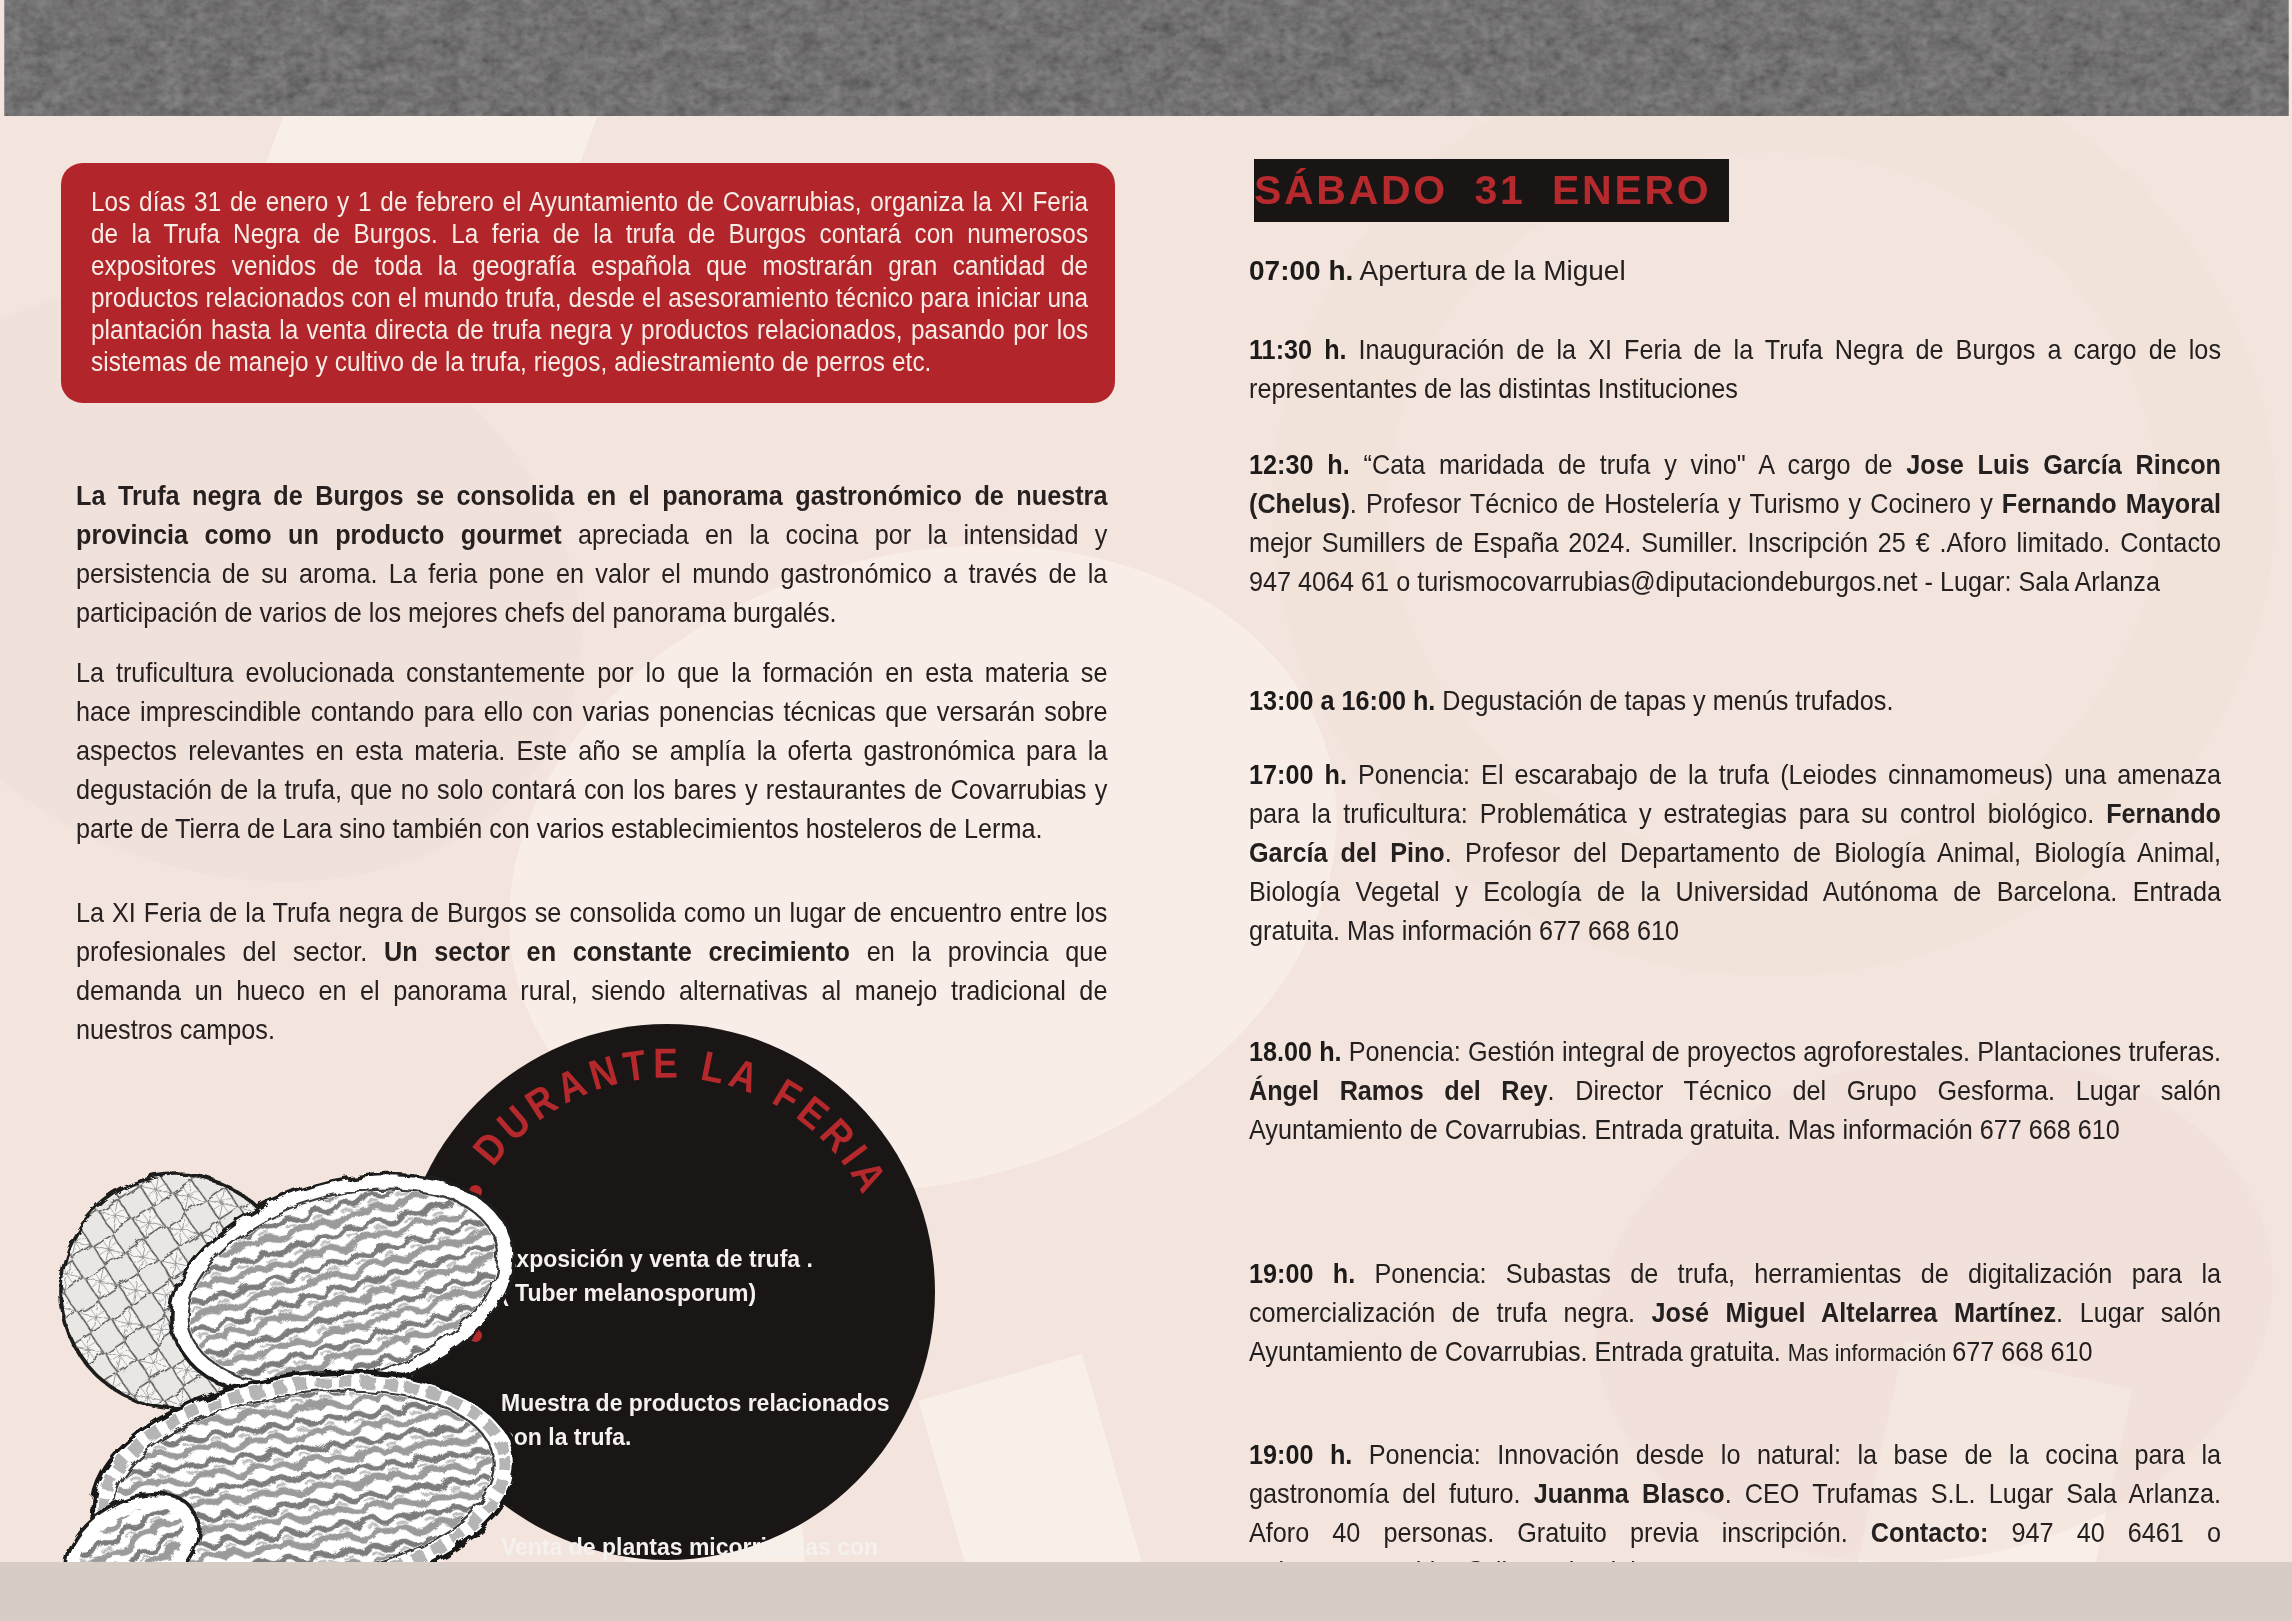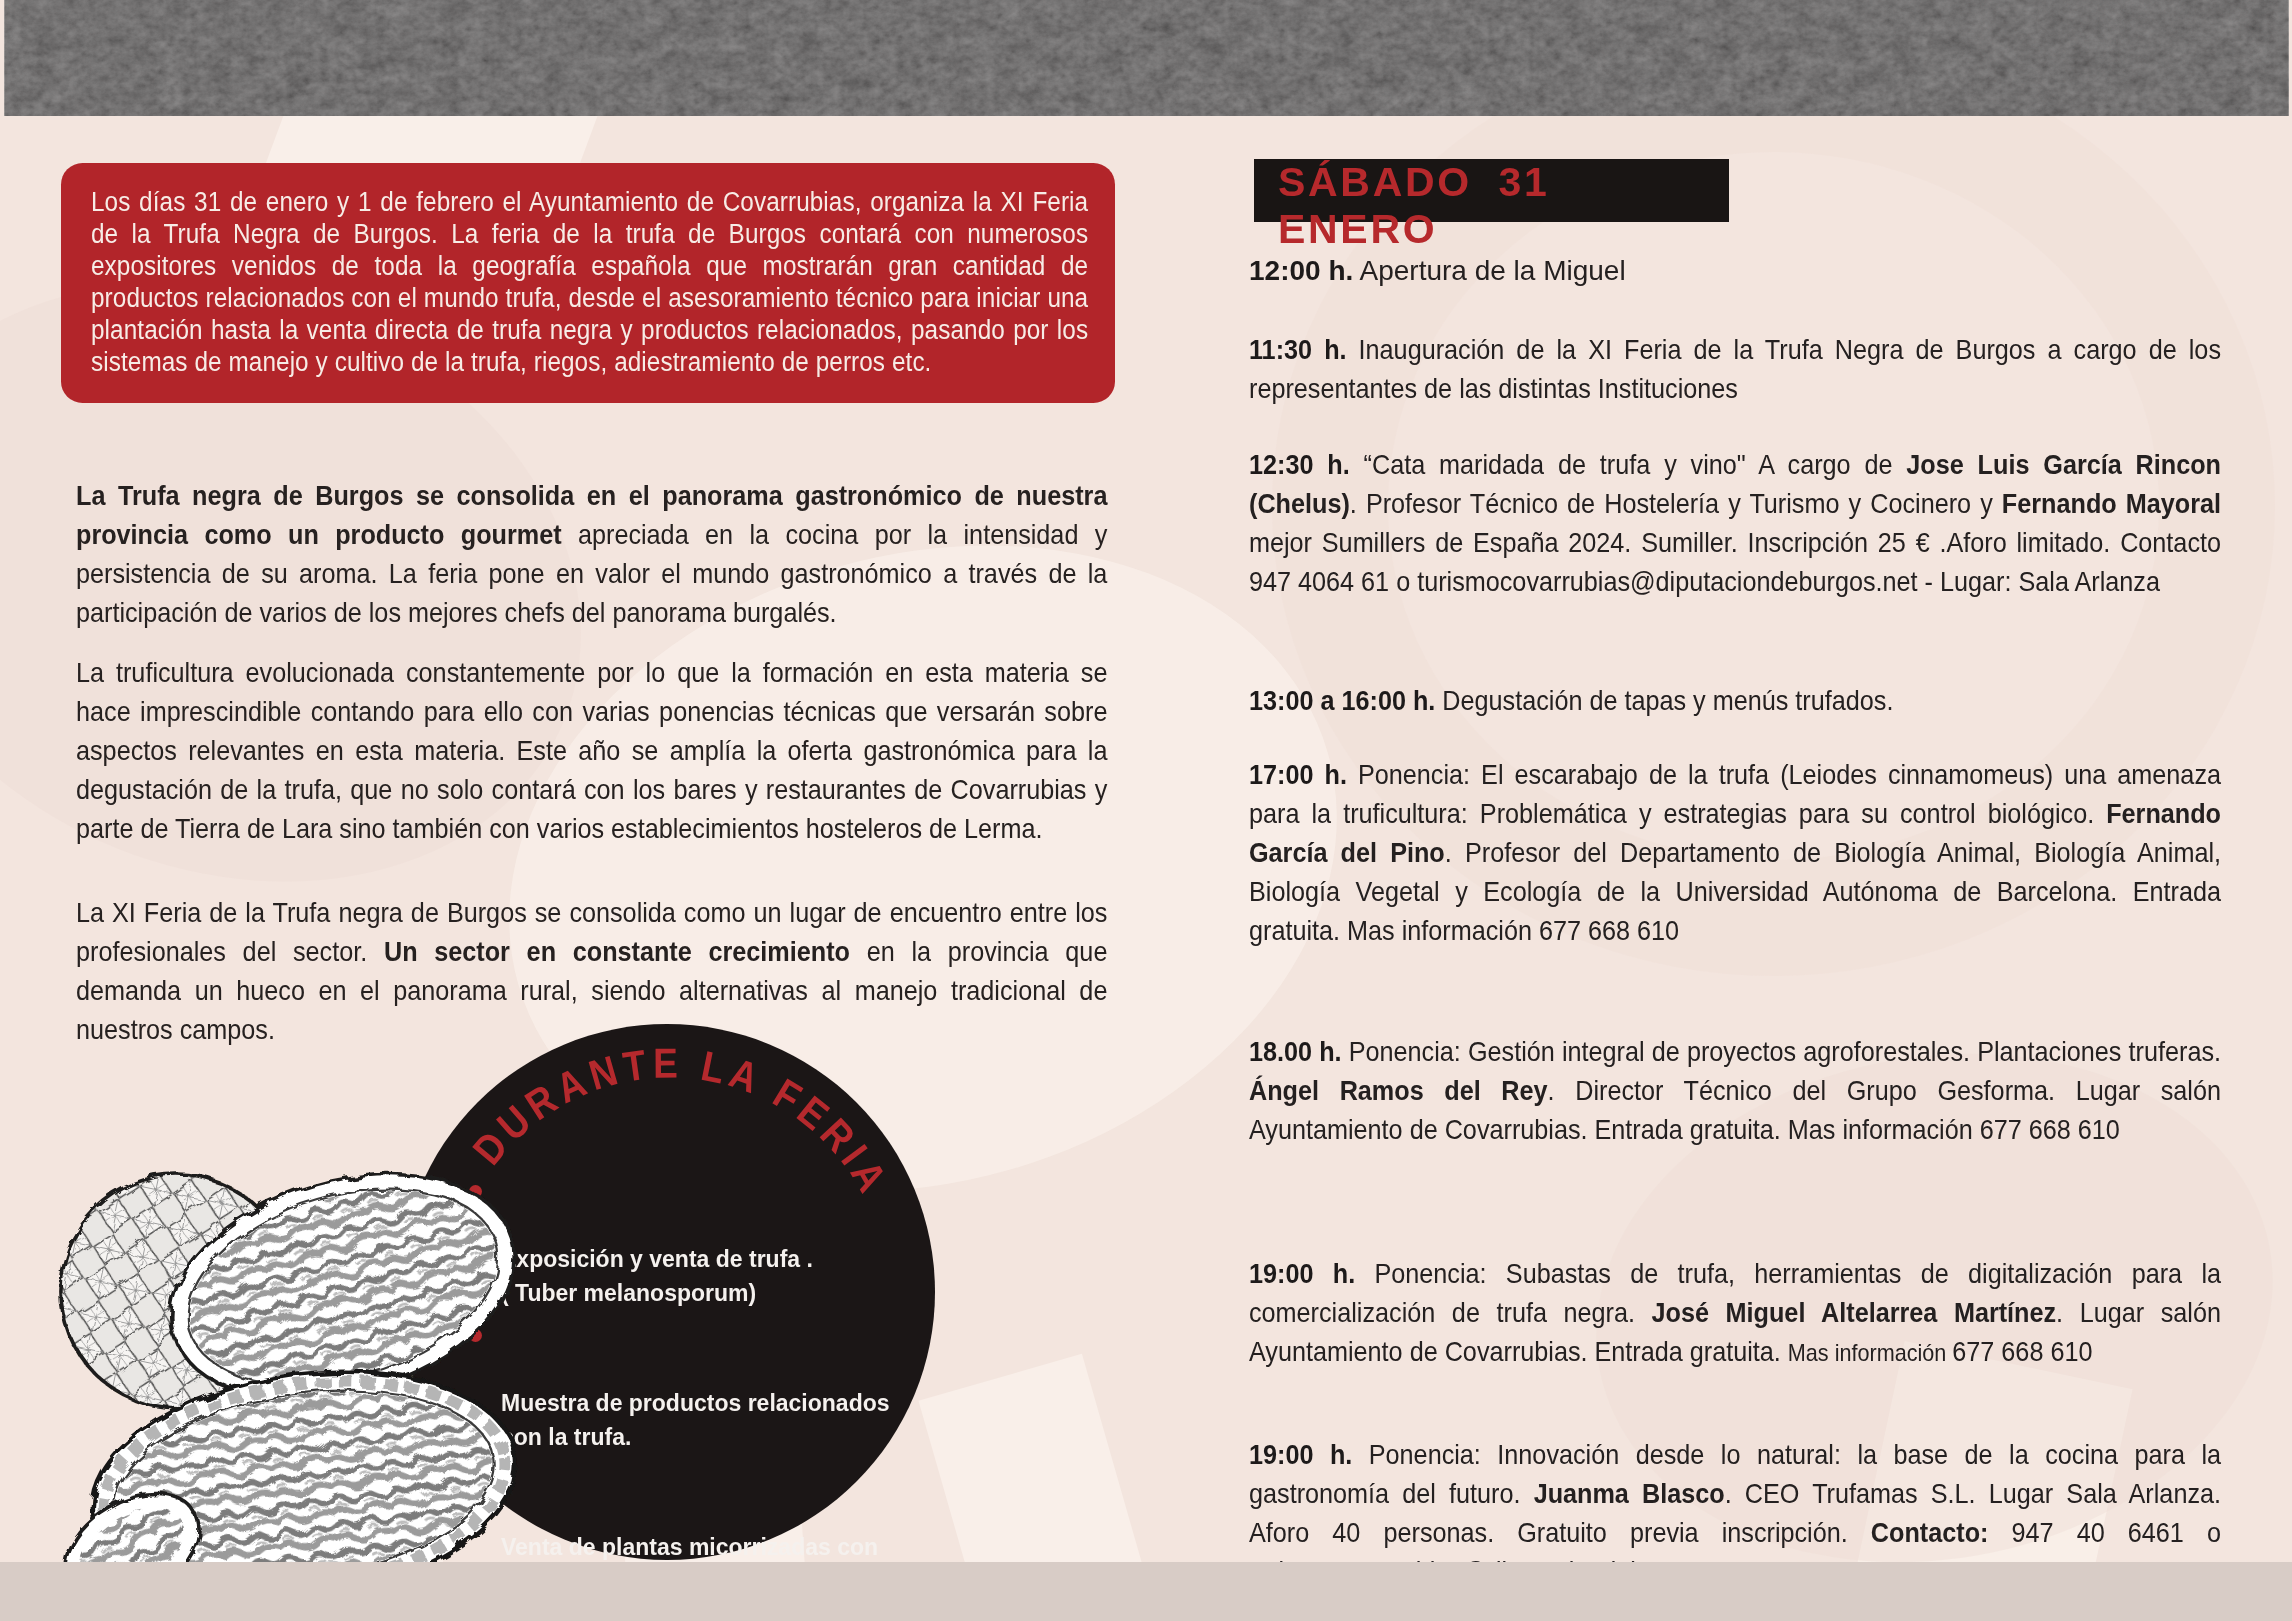--- a/index.html
+++ b/index.html
@@ -75,21 +75,21 @@
     position:absolute;left:0;top:10.7px;width:13.4px;height:13.4px;border-radius:50%;
     background:#b5292d;
   }
 
   
   .truffles{position:absolute;left:43px;top:1148px;width:488px;height:474px;z-index:3;}
 
   
   .titlebox{
     position:absolute;left:1254px;top:159px;width:475px;height:63px;z-index:2;
-    background:#191514;display:flex;padding-left:24px;
+    background:#191514;display:flex;align-items:center;padding-left:0;
     box-sizing:border-box;
   }
   .titlebox span{
     font-weight:bold;font-size:41px;letter-spacing:2.7px;word-spacing:12.5px;
     color:#b6292c;
   }
   .entry{
     position:absolute;left:1249px;width:1080px;margin:0;z-index:2;
     font-size:28px;line-height:39px;text-align:justify;color:#242020;
   }
@@ -213,21 +213,21 @@
         <ellipse cx="100" cy="447" rx="80" ry="52" fill="#ffffff" stroke="#1d1b1a" stroke-width="4"></ellipse>
         <ellipse cx="100" cy="447" rx="63" ry="37" fill="url(#mar)"></ellipse>
       </g>
     </g>
   </svg>
 
   <div class="titlebox">
     <span>SÁBADO  31  ENERO</span>
   </div>
 
-  <p class="entry" id="e0"><b class="time">12:00 h.</b><span><span> Apertura de la Miguel</span></span></p>
+  <p class="entry" id="e0"><b class="time">07:00 h.</b><span><span> Apertura de la Miguel</span></span></p>
 
   <p class="entry cond" id="e1"><b class="time">11:30 h.</b><span><span>  Inauguración de la XI Feria de la Trufa Negra de Burgos a cargo de los representantes de las distintas Instituciones</span></span></p>
 
   <p class="entry cond" id="e2"><b class="time">12:30 h.</b><span><span>  “Cata maridada de trufa y vino" A cargo  de </span><span class="b">Jose Luis  García Rincon (Chelus)</span><span>. Profesor  Técnico de Hostelería y Turismo y Cocinero y </span><span class="b">Fernando Mayoral</span><span> mejor Sumillers de España 2024. Sumiller. Inscripción 25 € .Aforo limitado. Contacto 947 4064 61 o turismocovarrubias@diputaciondeburgos.net  - Lugar: Sala Arlanza</span></span></p>
 
   <p class="entry cond" id="e3"><b class="time">13:00 a 16:00 h.</b><span><span>  Degustación de tapas y menús trufados.</span></span></p>
 
   <p class="entry cond" id="e4"><b class="time">17:00 h.</b><span><span> Ponencia: El escarabajo de la trufa (Leiodes cinnamomeus) una amenaza para la truficultura: Problemática y estrategias para su control biológico. </span><span class="b">Fernando García del Pino</span><span>. Profesor del Departamento de Biología Animal, Biología Animal, Biología Vegetal   y Ecología de la Universidad Autónoma de Barcelona. Entrada gratuita. Mas información 677 668 610</span></span></p>
 
   <p class="entry cond" id="e5"><b class="time">18.00 h.</b><span><span> Ponencia: Gestión integral de proyectos agroforestales. Plantaciones truferas. </span><span class="b">Ángel Ramos del Rey</span><span>. Director Técnico del Grupo Gesforma. Lugar salón Ayuntamiento de Covarrubias. Entrada gratuita. Mas información 677 668 610</span></span></p>

